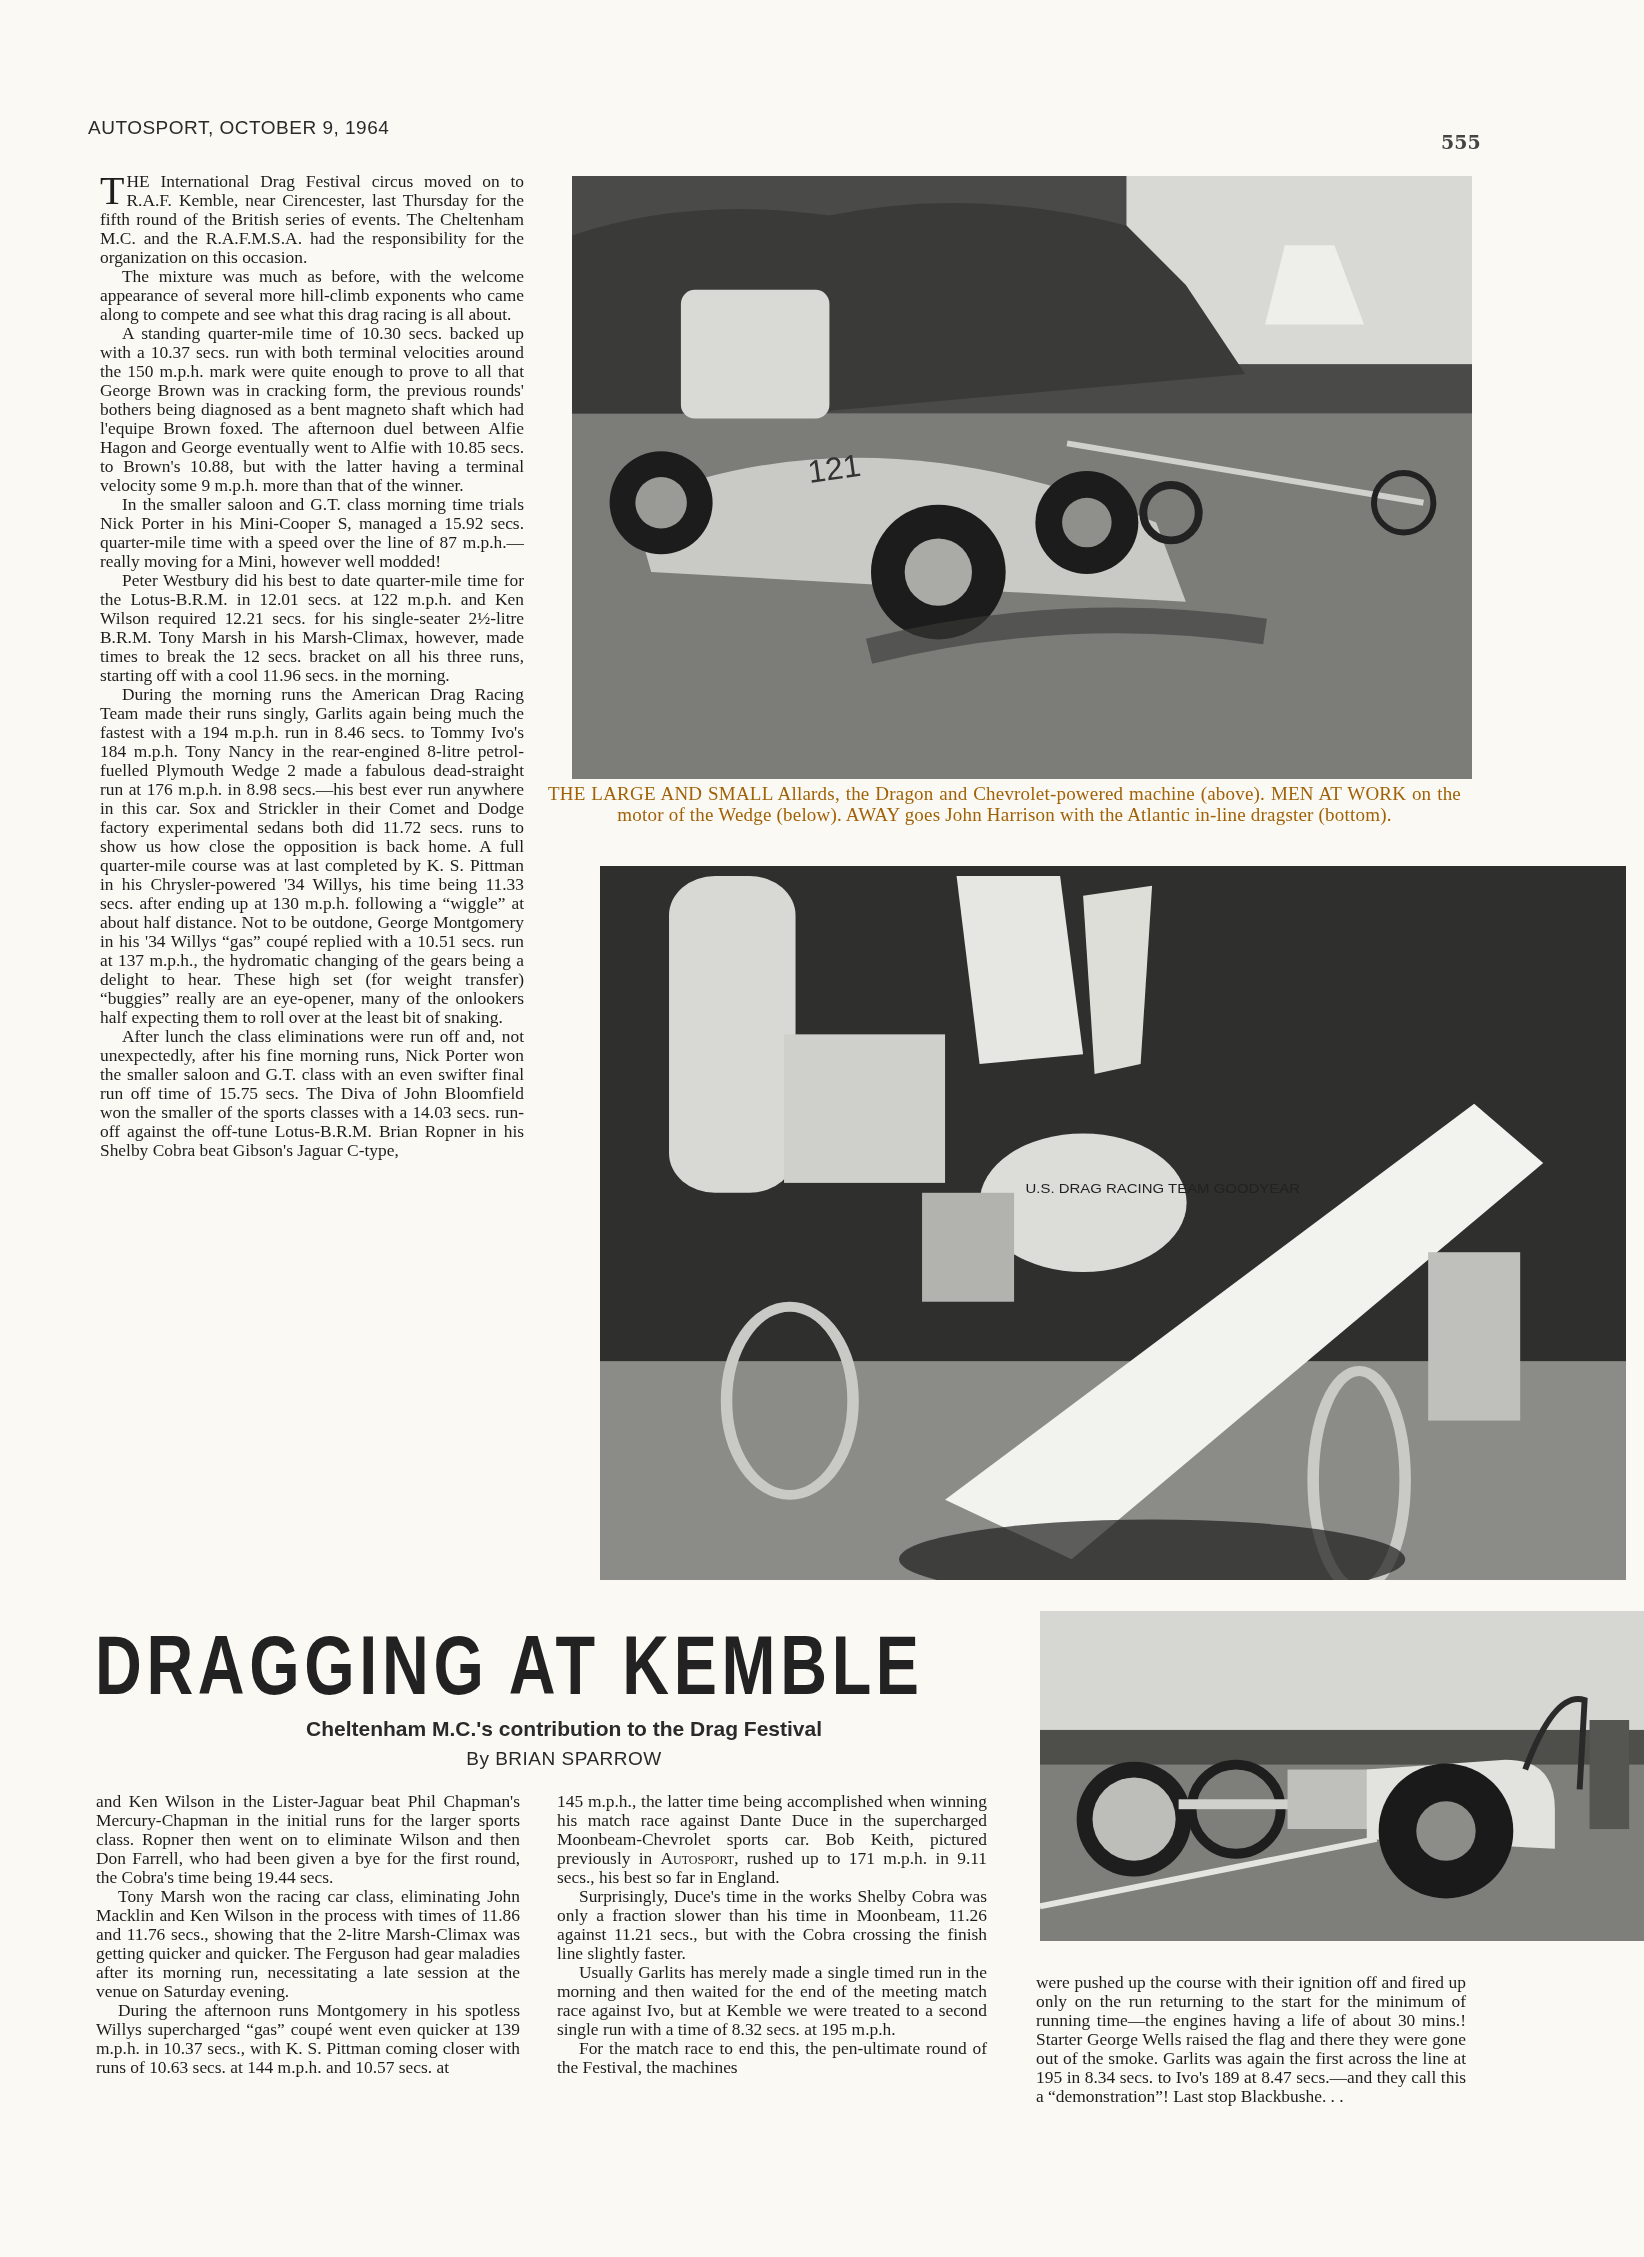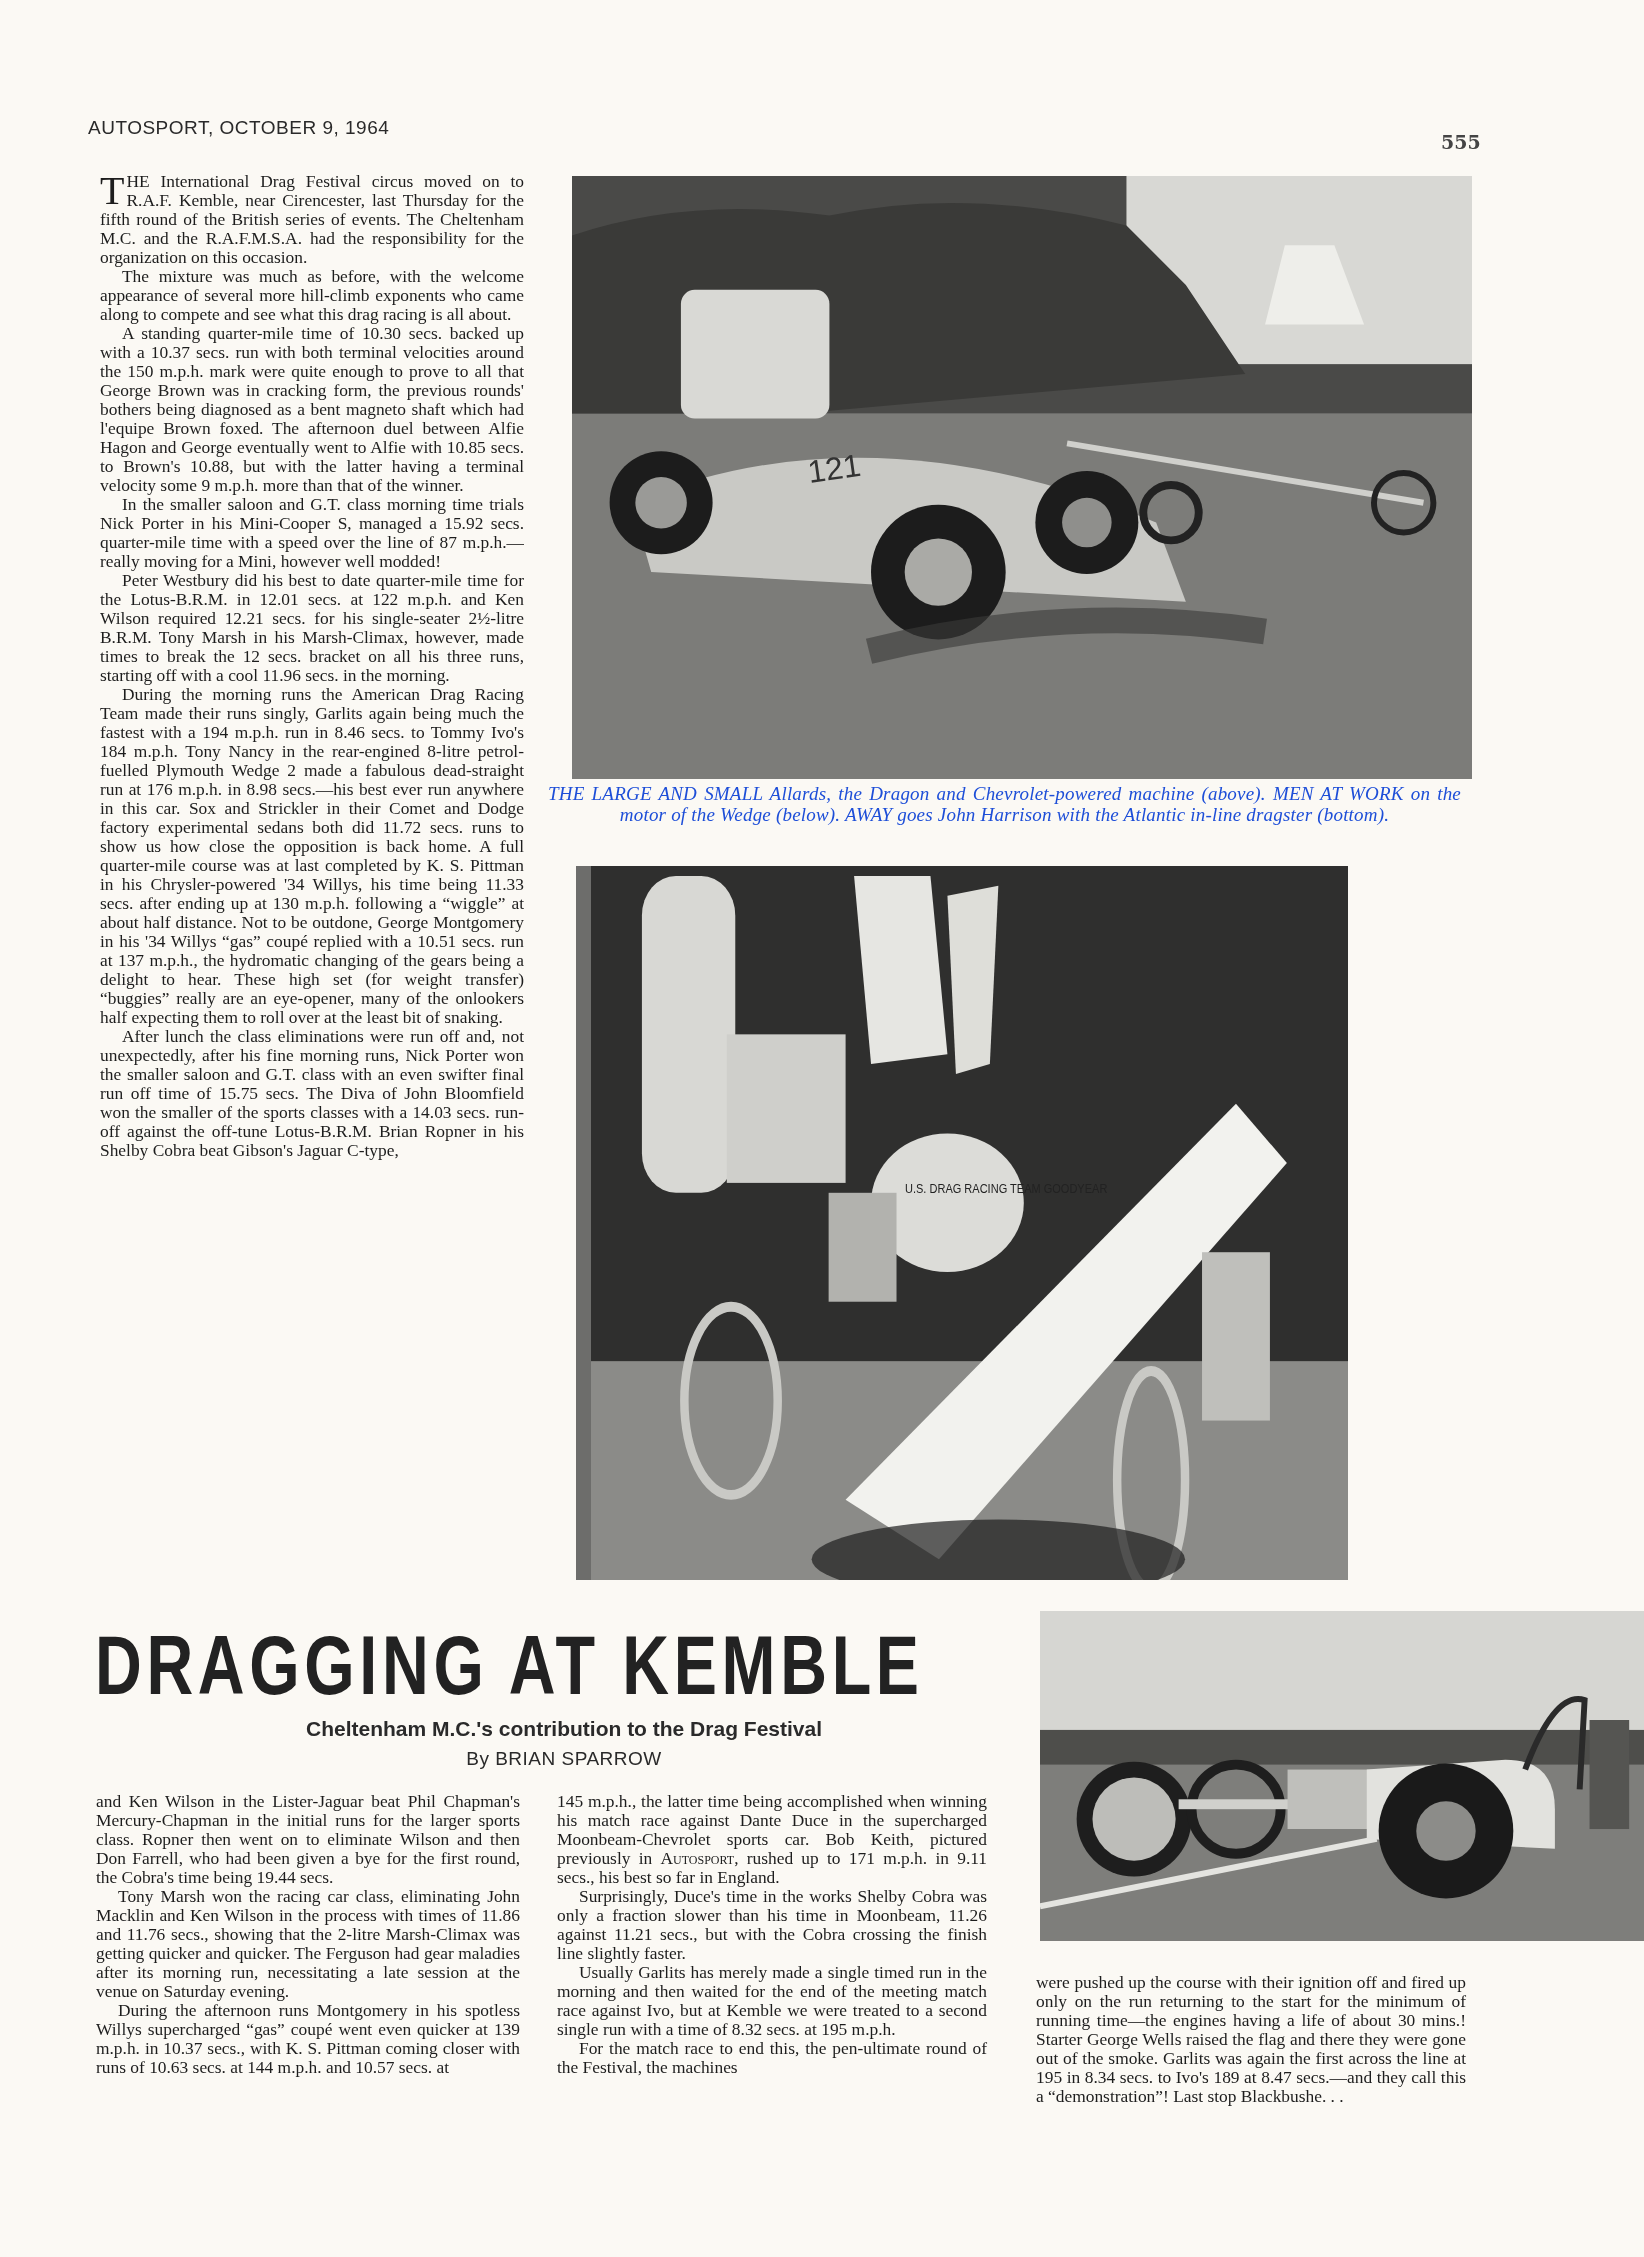--- a/index.html
+++ b/index.html
@@ -31,22 +31,22 @@
     margin: 0 2px -4px 0; padding-top: 2px;
   }
   .smallcaps { font-variant: small-caps; margin-top: 19px; }
   .photo {
     position: absolute; overflow: hidden;
     background: #6d6d6b;
   }
   .photo svg { display: block; width: 100%; height: 100%; }
   .caption {
     position: absolute; left: 548px; top: 783px; width: 913px;
-    font-style: italic; font-size: 19px; line-height: 21px;
-    text-align: justify; text-align-last: center; color: #1d4ed8;
+    font-size: 19px; line-height: 21px;
+    text-align: justify; text-align-last: center; color: #a16207;
     letter-spacing: 0.2px;
   }
   .headline {
     position: absolute; left: 95px; top: 1624px; width: 936px;
     font-family: "Liberation Sans", "DejaVu Sans", sans-serif;
     font-weight: bold; font-size: 83px; line-height: 83px;
     letter-spacing: 6px; transform: scaleX(0.78); transform-origin: left top;
     color: #222; white-space: nowrap;
   }
   .subhead {
@@ -99,21 +99,21 @@
     <circle cx="840" cy="330" r="30" fill="none" stroke="#222" stroke-width="6"></circle>
     <text x="240" y="310" font-family="Liberation Sans, sans-serif" font-size="32" fill="#333" transform="rotate(-8 240 310)">121</text>
     <path d="M300 480 Q500 430 700 460" stroke="#3a3a38" stroke-width="26" fill="none" opacity="0.6"></path>
   </svg>
 </div>
 
 <div class="caption">
   <span>THE LARGE AND SMALL</span><span> Allards, the Dragon and Chevrolet-powered machine (above). </span><span>MEN AT WORK</span><span> on the motor of the Wedge (below). </span><span>AWAY</span><span> goes John Harrison with the Atlantic in-line dragster (bottom).</span>
 </div>
 
-<div class="photo" style="left:576px; top:866px; width:757px; height:714px;padding-left:15px;">
+<div class="photo" style="left:600px; top:866px; width:1026px; height:714px;">
   <svg viewBox="0 0 892 721" preserveAspectRatio="none">
     <rect width="892" height="721" fill="#2f2f2e"></rect>
     <rect x="0" y="500" width="892" height="221" fill="#8b8b88"></rect>
     <rect x="60" y="10" width="110" height="320" rx="40" fill="#d8d8d4"></rect>
     <polygon points="310,10 400,10 420,190 330,200" fill="#e6e6e2"></polygon>
     <polygon points="420,30 480,20 470,200 430,210" fill="#dedeD9"></polygon>
     <rect x="160" y="170" width="140" height="150" fill="#cfcfcb"></rect>
     <ellipse cx="420" cy="340" rx="90" ry="70" fill="#dcdcd8"></ellipse>
     <text x="370" y="330" font-family="Liberation Sans, sans-serif" font-size="13" fill="#222">U.S. DRAG RACING TEAM GOODYEAR</text>
     <rect x="280" y="330" width="80" height="110" fill="#b2b2ae"></rect>

